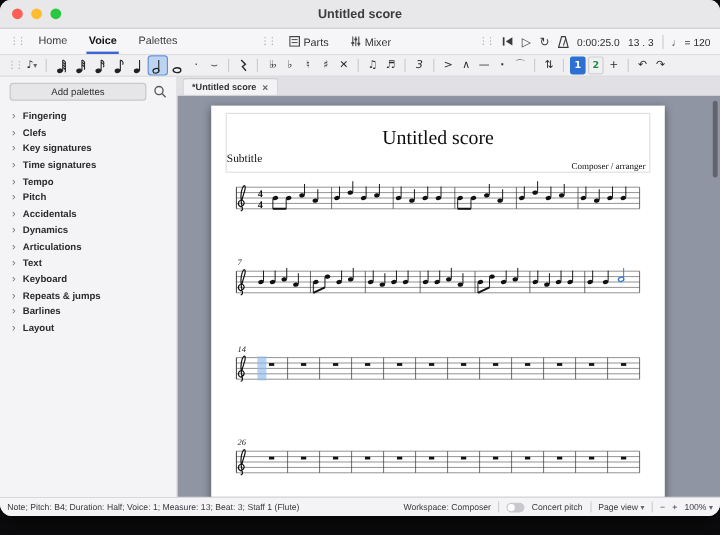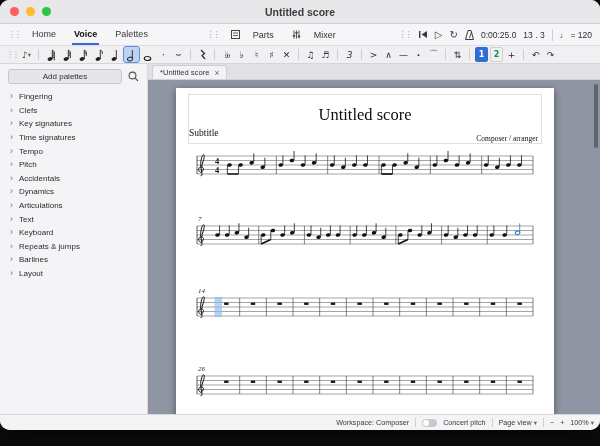--- a/index.html
+++ b/index.html
@@ -15,21 +15,21 @@
   .tl-red{background:#ff5f57;}.tl-yellow{background:#febc2e;}.tl-green{background:#28c840;}
   .win-title{font-size:10.5px;font-weight:700;color:#3c3c3e;}
   
   .mainbar{height:22px;background:#f6f6f8;border-bottom:1px solid #dddde0;display:flex;
     align-items:center;padding:0 8px;gap:6px;font-size:9px;color:#333;}
   .dots{color:#9a9aa0;font-size:8px;letter-spacing:-2px;user-select:none;}
   .apptabs{display:flex;gap:14px;margin-left:4px;height:100%;align-items:stretch;}
   .apptab{display:flex;align-items:center;padding:0 2px;border-bottom:2px solid transparent;color:#3a3a3c;}
   .apptab.active{border-bottom-color:#3f65d4;font-weight:700;color:#111;}
   .spacer{flex:1;}
-  .btn{display:inline-flex;align-items:center;gap:13px;padding:2px 6px;border-radius:3px;color:#333;}
+  .btn{display:inline-flex;align-items:center;gap:3px;padding:2px 6px;border-radius:3px;color:#333;}
   .transport{display:flex;align-items:center;gap:7px;font-size:8.5px;color:#2d2d2f;}
   .t-ic{font-size:10px;color:#3a3a3c;display:inline-flex;align-items:center;}
   .vsep{width:1px;height:12px;background:#cfcfd2;}
   
   .noteinput{height:18px;background:#f0f0f3;border-bottom:1px solid #d6d6d9;display:flex;
     align-items:center;padding:0 6px;gap:2px;font-size:9px;color:#2c2c2e;}
   .tb-btn{height:15px;min-width:13px;display:inline-flex;align-items:center;justify-content:center;
     border-radius:2px;padding:0 2px;border:none;background:transparent;font-size:9px;color:#2c2c2e;
     font-family:"DejaVu Sans",sans-serif;}
   .tb-btn.sel{background:#bcd4f1;outline:1px solid #5e8fd6;}
@@ -43,26 +43,26 @@
     font-size:7.8px;color:#555;padding:0 6px;gap:7px;}
   .paneltab{padding:2px 1px;border-bottom:2px solid transparent;}
   .paneltab.active{color:#222;font-weight:700;border-bottom-color:#3f65d4;}
   .more-dots{color:#8a8a8e;font-size:8px;}
   .addrow{display:flex;align-items:center;padding:5px 8px 4px 8px;gap:6px;}
   .add-btn{flex:1;height:15px;background:#e6e6e9;border:1px solid #c7c7cb;border-radius:3px;
     font-size:8px;color:#2e2e30;display:flex;align-items:center;justify-content:center;}
   .pal-list{flex:1;overflow:hidden;padding-top:2px;}
   .pal-row{display:flex;align-items:center;height:13.6px;padding-left:10px;gap:6px;}
   .chev{color:#6f6f73;font-size:9px;line-height:1;}
-  .pal-label{font-size:8px;color:#2b2b2d;font-weight:400;}
+  .pal-label{font-size:8px;color:#2b2b2d;font-weight:700;}
   
   .main{flex:1;display:flex;flex-direction:column;min-width:0;}
   .doctabs{height:16px;background:#e1e1e5;display:flex;align-items:flex-end;padding-left:4px;border-bottom:1px solid #d2d2d6;}
   .doctab{height:14px;background:#f3f3f6;border:1px solid #cfcfd3;border-bottom:none;border-radius:3px 3px 0 0;
-    display:flex;align-items:center;gap:5px;padding:0 7px;font-size:7.6px;color:#333;}
+    display:flex;align-items:center;gap:5px;padding:0 7px;font-size:7.6px;color:#333;font-weight:bold;}
   .doctab .close{color:#666;font-size:8.5px;}
   .canvas{flex:1;background:#9095a3;position:relative;overflow:hidden;}
   .page{position:absolute;left:28px;top:8px;width:378px;height:540px;background:#ffffff;
     box-shadow:0 2px 7px rgba(0,0,0,.45);}
   .title-frame{position:absolute;left:12px;right:12px;top:6px;height:50px;border:1px solid #e0e0e0;}
   .score-title{position:absolute;left:0;right:0;top:10px;text-align:center;
     font-family:"Liberation Serif",serif;font-size:16.5px;color:#0d0d0d;}
   .score-subtitle{position:absolute;left:0;right:16px;top:33px;text-align:left;
     font-family:"Liberation Serif",serif;font-size:9.5px;color:#111;}
   .score-composer{position:absolute;right:16px;top:46px;font-family:"Liberation Serif",serif;
@@ -542,20 +542,21 @@
                 </svg>
               </div>
             </div>
         </div>
         <div class="v-scroll"></div>
       </div>
     </div>
   </div>
 
   <div class="statusbar">
+    <span>Note; Pitch: B4; Duration: Half; Voice: 1; Measure: 13; Beat: 3; Staff 1 (Flute)</span>
     <div class="sb-right">
       <span>Workspace: Composer</span>
       <span class="vsep" style="height:9px;"></span>
       <span class="toggle"></span>
       <span>Concert pitch</span>
       <span class="vsep" style="height:9px;"></span>
       <span>
         <span>Page view</span>
         <span class="caret">▾</span>
       </span>

